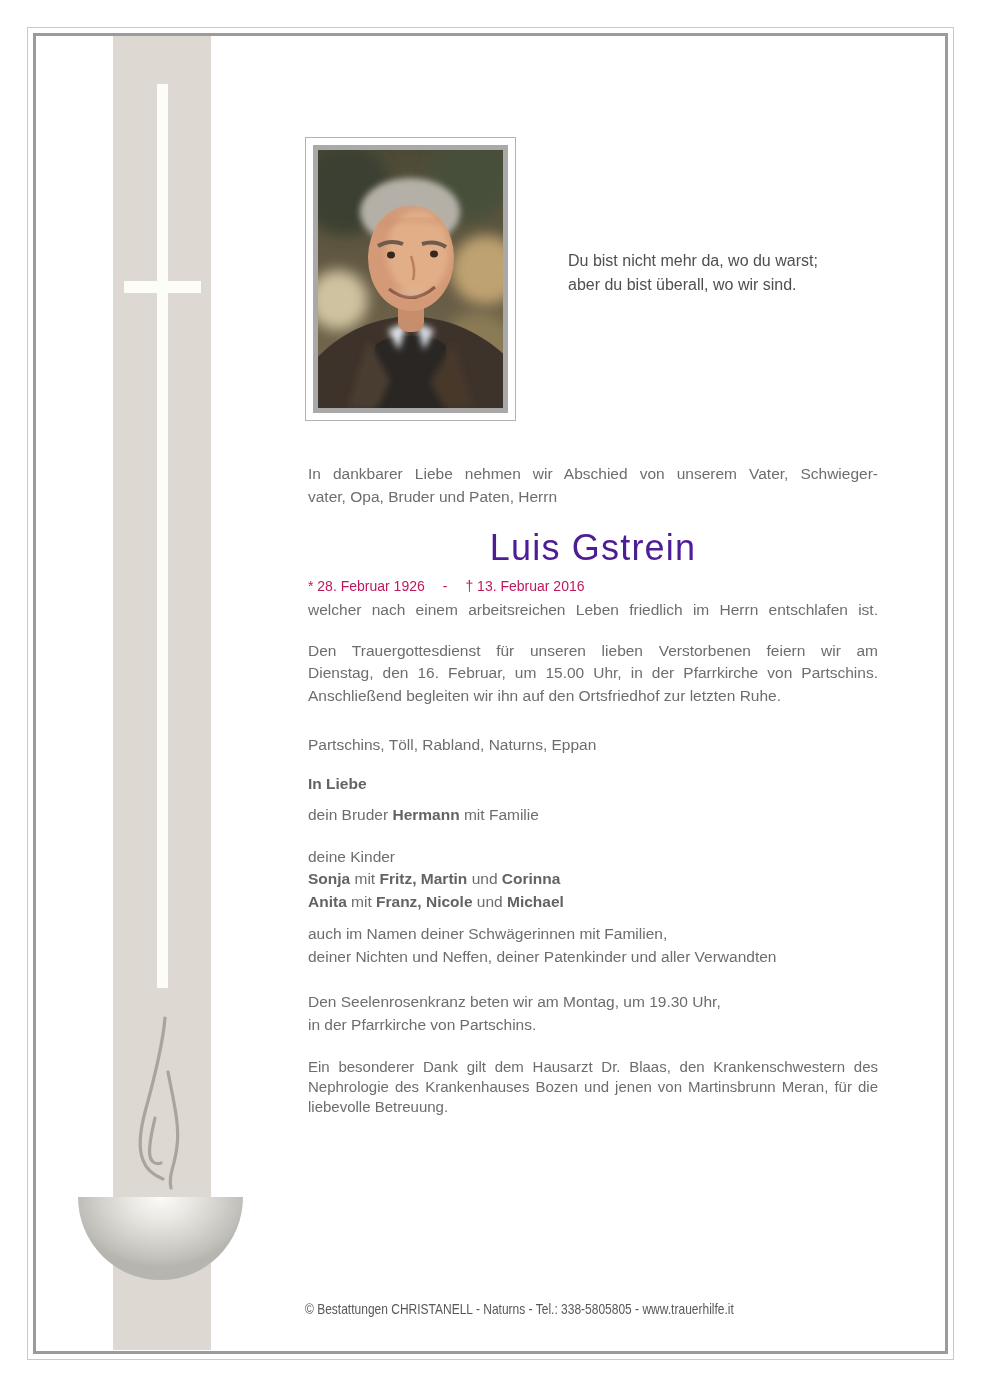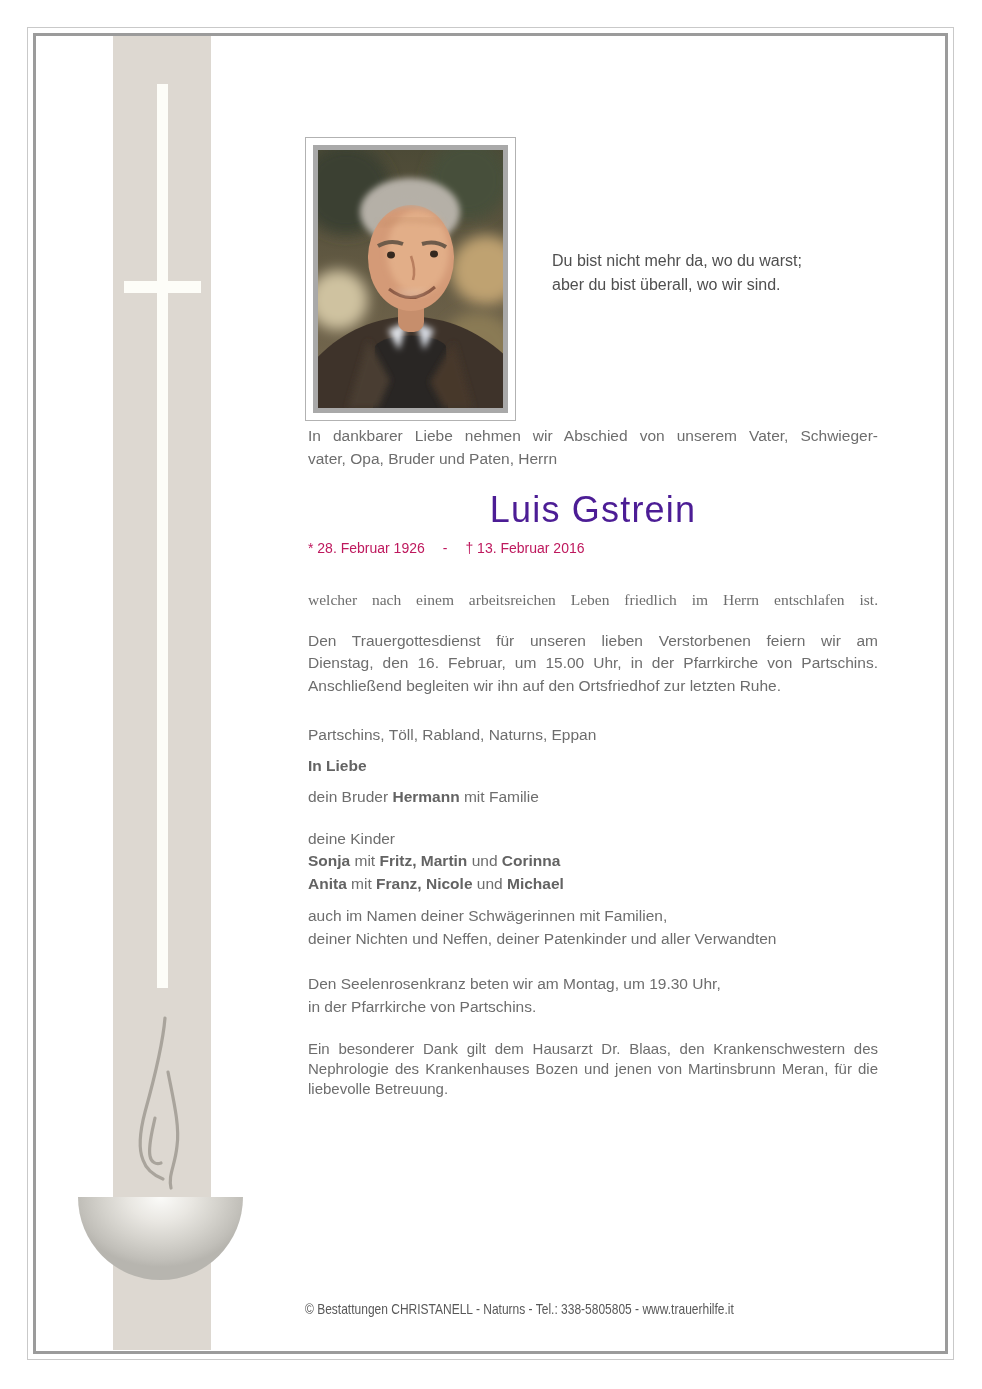--- a/index.html
+++ b/index.html
@@ -25,39 +25,39 @@
     background:radial-gradient(ellipse 90px 70px at 50% 0%,#fbfbf9 0%,#e9e7e2 35%,#d4d2cc 65%,#c1bfb9 90%,#b7b5af 100%);
   }
   
   .photo{
     position:absolute;left:305px;top:137px;margin:0;
     border:1px solid #b2b2b2;background:#ffffff;padding:7px;
   }
   .photo-inner{border:5px solid #a9a9a9;width:185px;height:258px;overflow:hidden;}
   .photo-inner svg{display:block;}
   
-  .quote{position:absolute;left:552px;top:249px;font-size:16px;line-height:24px;color:#4f4f4f;}
+  .quote{position:absolute;left:568px;top:249px;font-size:16px;line-height:24px;color:#4f4f4f;}
   
-  .content{position:absolute;left:308px;top:425px;width:570px;color:#6d6d6d;font-size:15.5px;line-height:22.5px;}
+  .content{position:absolute;left:308px;top:463px;width:570px;color:#6d6d6d;font-size:15.5px;line-height:22.5px;}
   .para{margin:0;}
   .line{min-height:22.5px;}
   .j{text-align:justify;text-align-last:justify;}
   .bold,b{font-weight:bold;color:#636363;}
   .name{
     margin:17px 0 2px 0;text-align:center;font-weight:normal;
     font-size:36px;line-height:46px;letter-spacing:1.2px;color:#4c1d95;
   }
   .dates{text-align:left;font-size:14px;line-height:26px;color:#be185d;}
   .dates .dsep{display:inline-block;margin:0 18px;}
   .tight{font-size:15px;line-height:20px;}
   .tight .line{min-height:20px;}
   .mt8{margin-top:8px;}  .mt9{margin-top:9px;}   .mt10{margin-top:10px;}
   .mt18{margin-top:18px;}.mt19{margin-top:19px;} .mt21{margin-top:21px;}
-  .mt23{margin-top:23px;}.mt24{margin-top:8px;} .mt27{margin-top:27px;}
-  .mt28{margin-top:28px;font-family:Liberation Serif, serif;}
+  .mt23{margin-top:23px;}.mt24{margin-top:16px;} .mt27{margin-top:27px;}
+  .mt28{}
   
   .footer{
     position:absolute;left:305px;top:1300px;font-size:15px;color:#585858;
     transform:scaleX(0.8);transform-origin:left center;white-space:nowrap;
   }
 </style>
 </head>
 <body>
 
 <div class="card">

